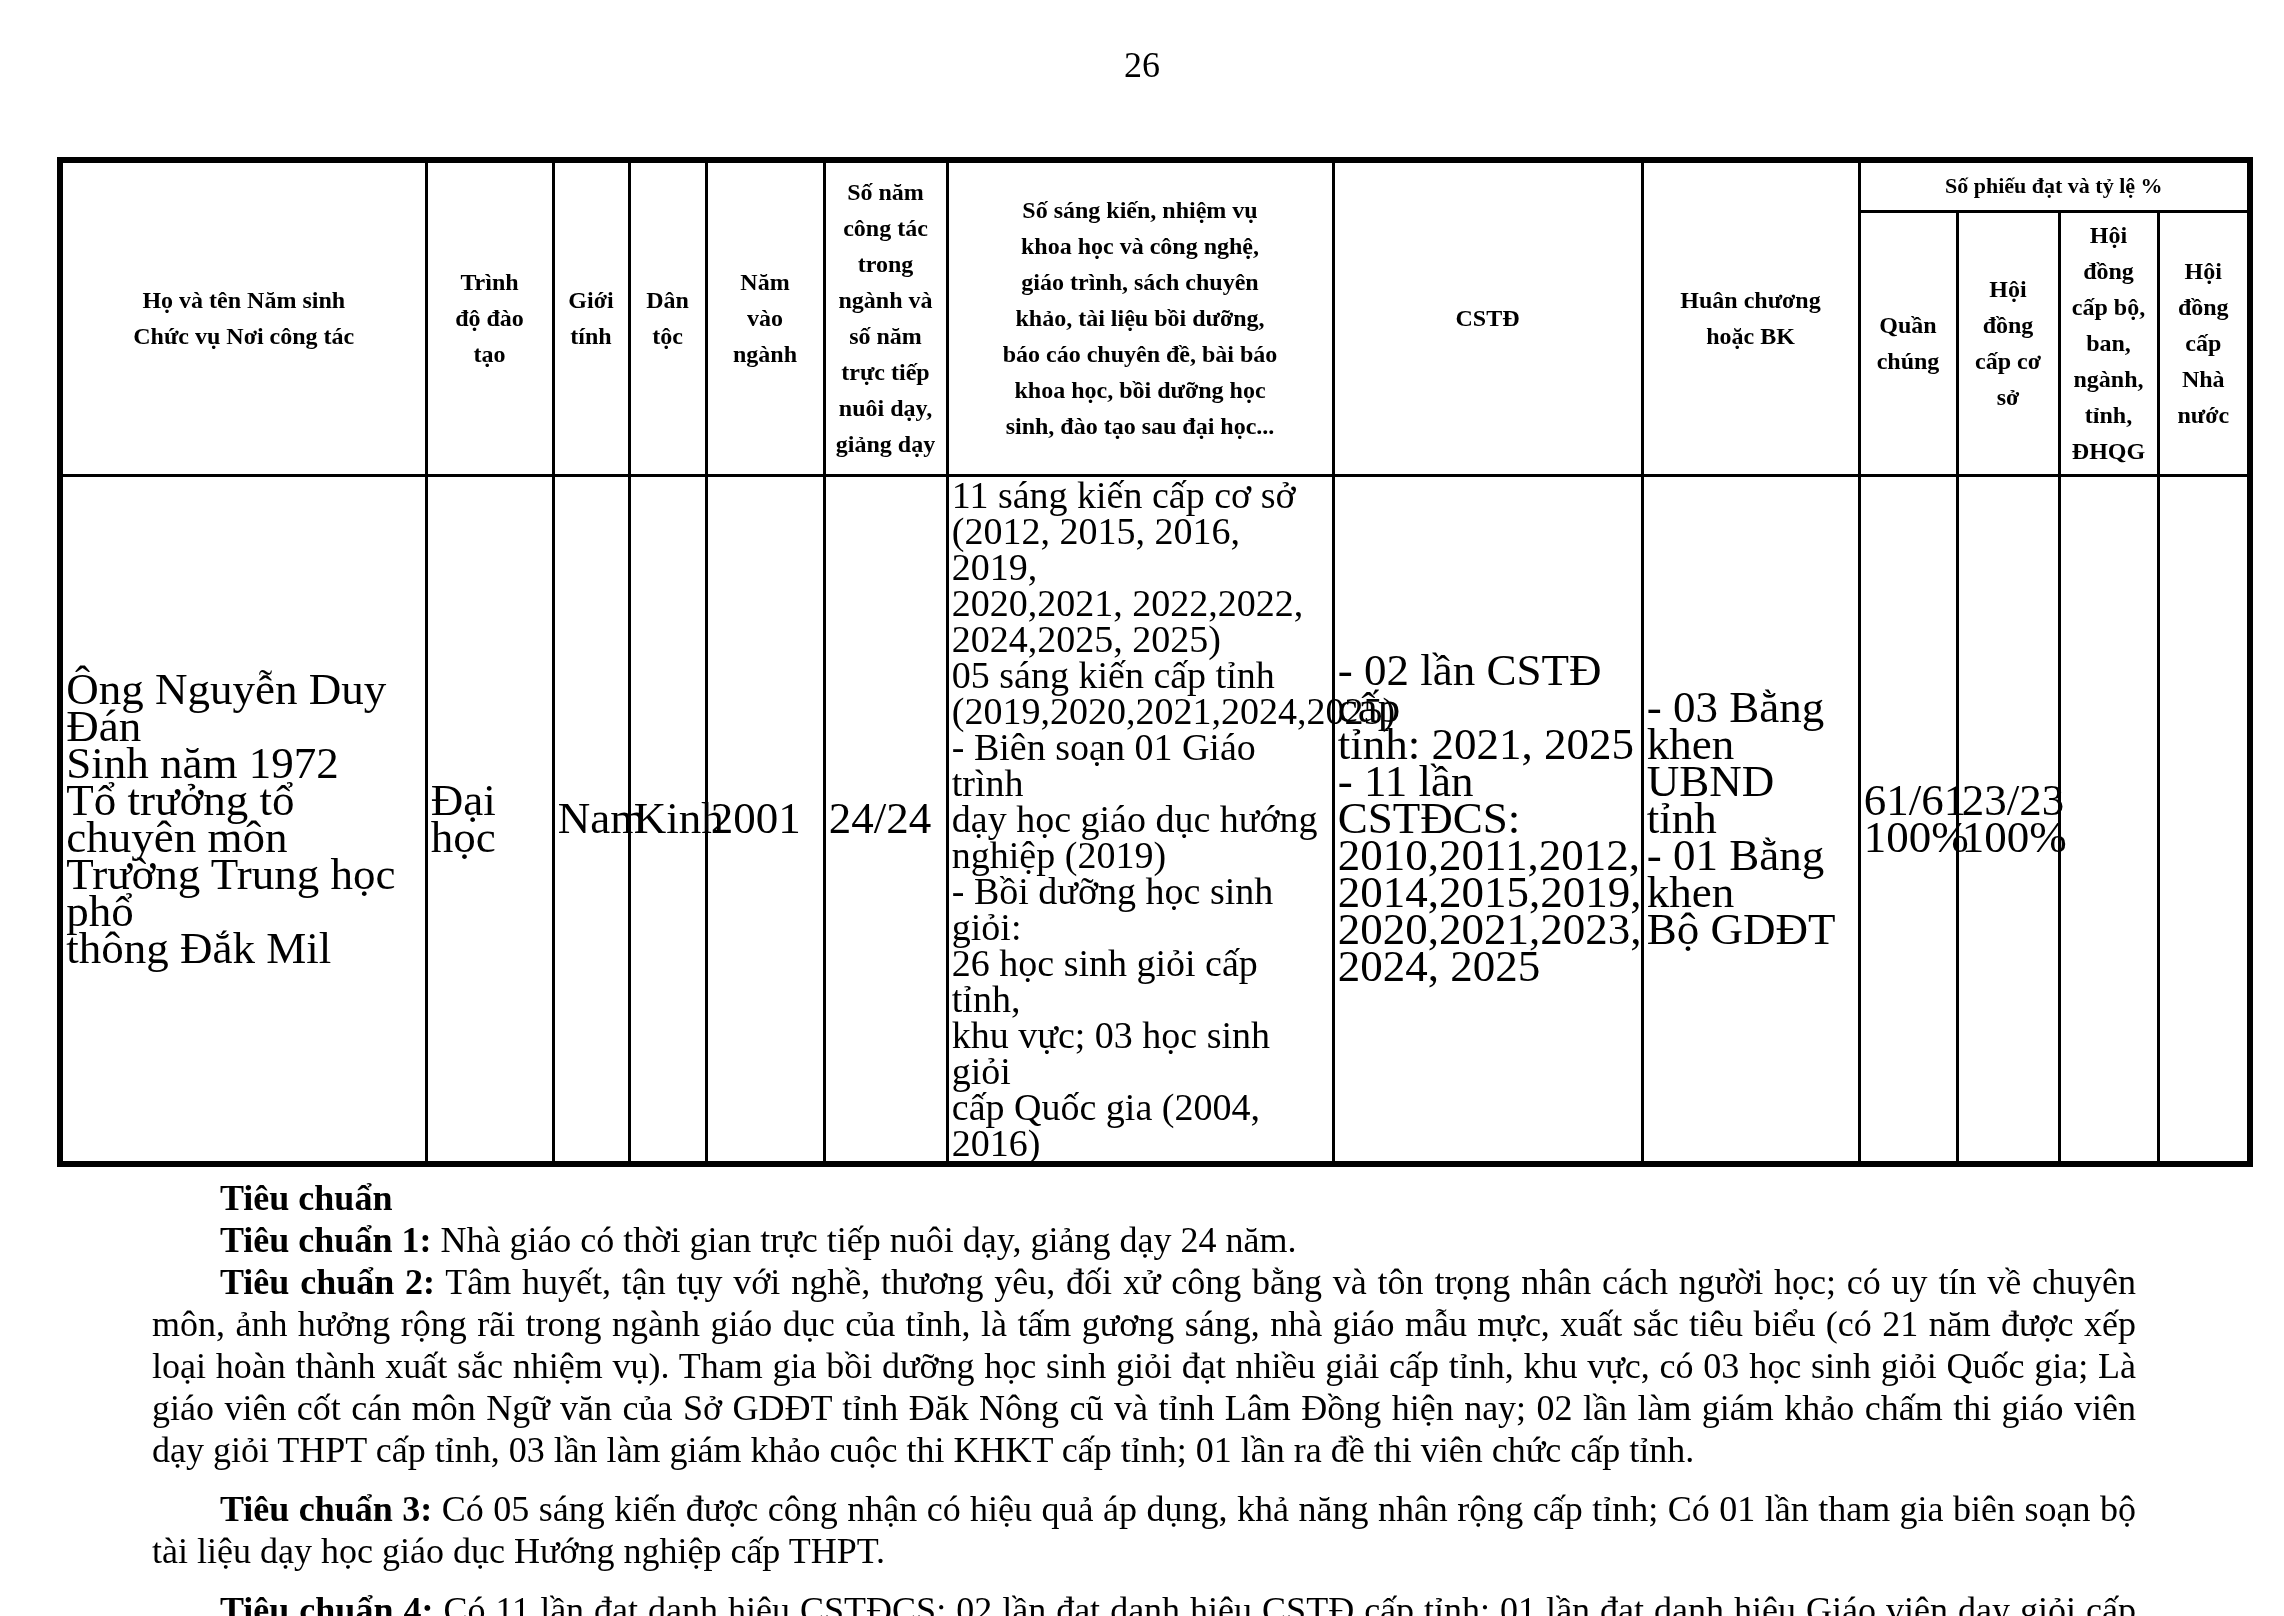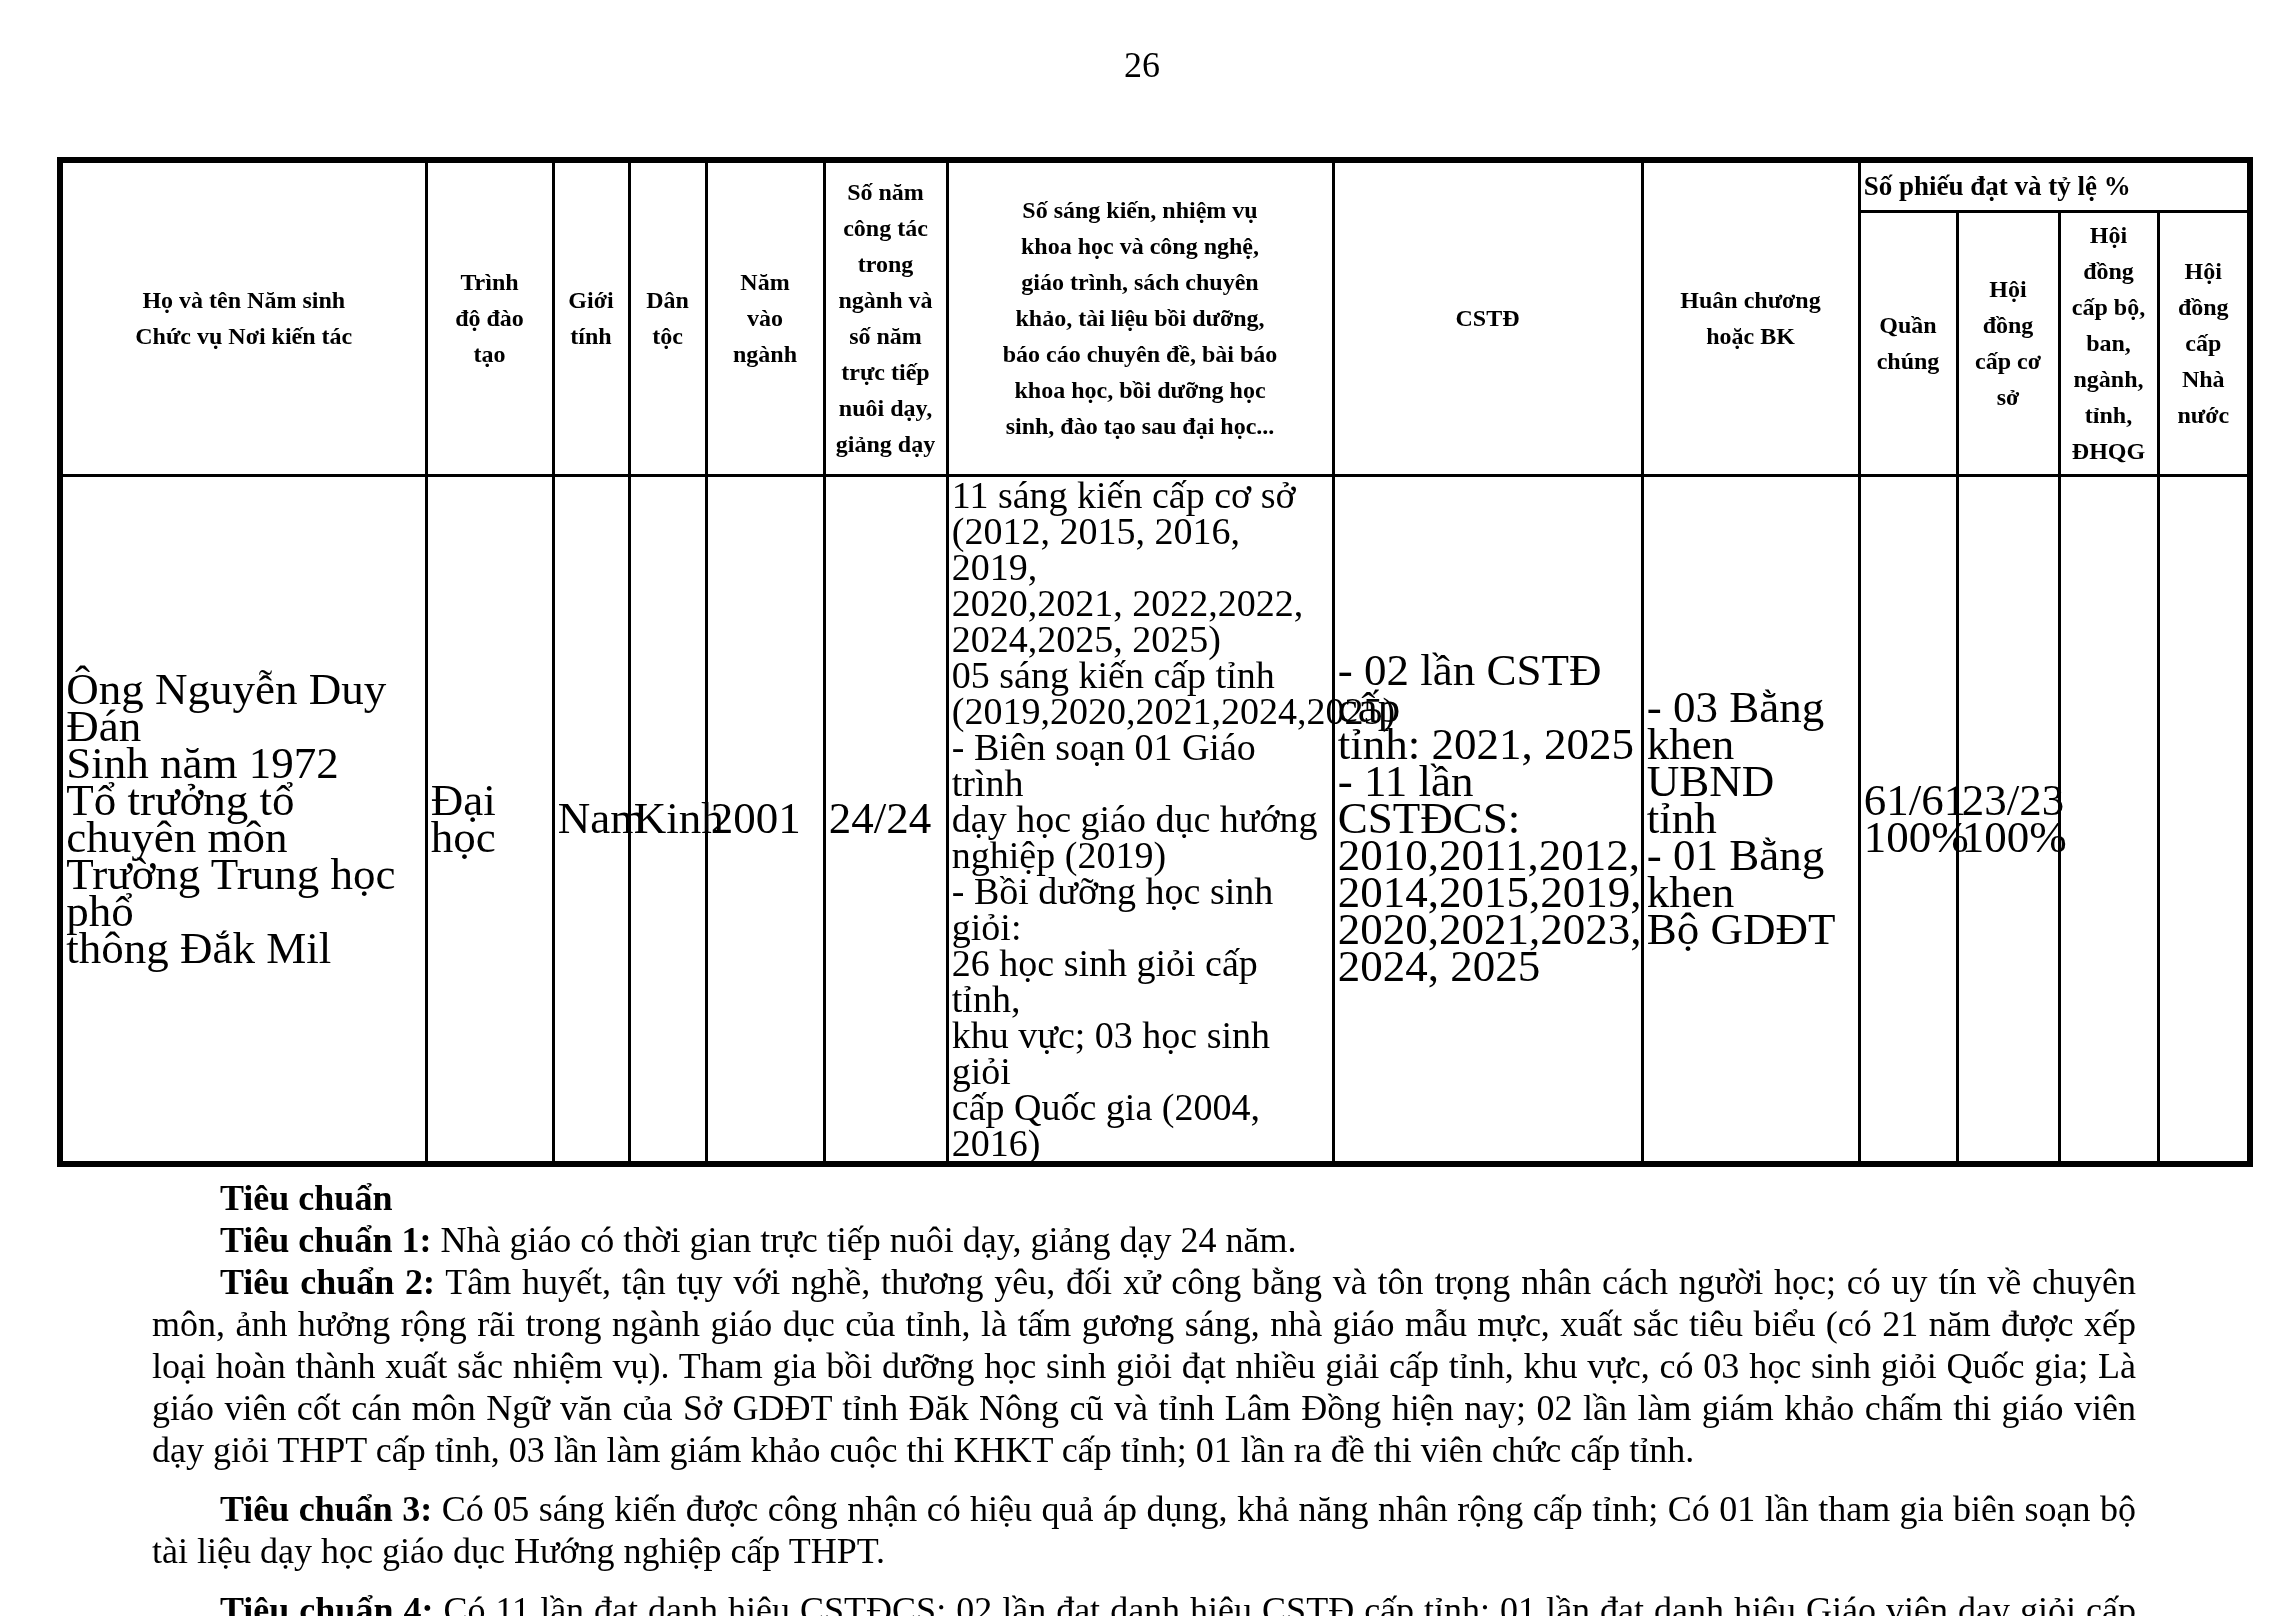--- a/index.html
+++ b/index.html
@@ -43,21 +43,22 @@
   tr.data-row { height: 481px; }
   td.hdr {
     font-weight: bold;
     text-align: center;
     font-size: 24px;
     line-height: 36px;
     margin-left: 40px;
   }
   td.hdr-group {
     font-weight: bold;
-    font-size: 27px;
+    text-align: center;
+    font-size: 22px;
     line-height: 38px;
   }
   td.cell {
     font-size: 45px;
     line-height: 37px;
   }
   td.cell-name {
     text-align: left;
     vertical-align: middle;
     padding-left: 2px;
@@ -124,21 +125,21 @@
       <col style="width:309px">
       <col style="width:217px">
       <col style="width:98px">
       <col style="width:102px">
       <col style="width:99px">
       <col style="width:92px">
     </colgroup>
     <tbody>
       <tr class="group-row">
         <td class="hdr" rowspan="2">Họ và tên Năm sinh
-Chức vụ Nơi kiến tác</td>
+Chức vụ Nơi công tác</td>
         <td class="hdr" rowspan="2">Trình
 độ đào
 tạo</td>
         <td class="hdr" rowspan="2">Giới
 tính</td>
         <td class="hdr" rowspan="2">Dân
 tộc</td>
         <td class="hdr" rowspan="2">Năm
 vào
 ngành</td>

